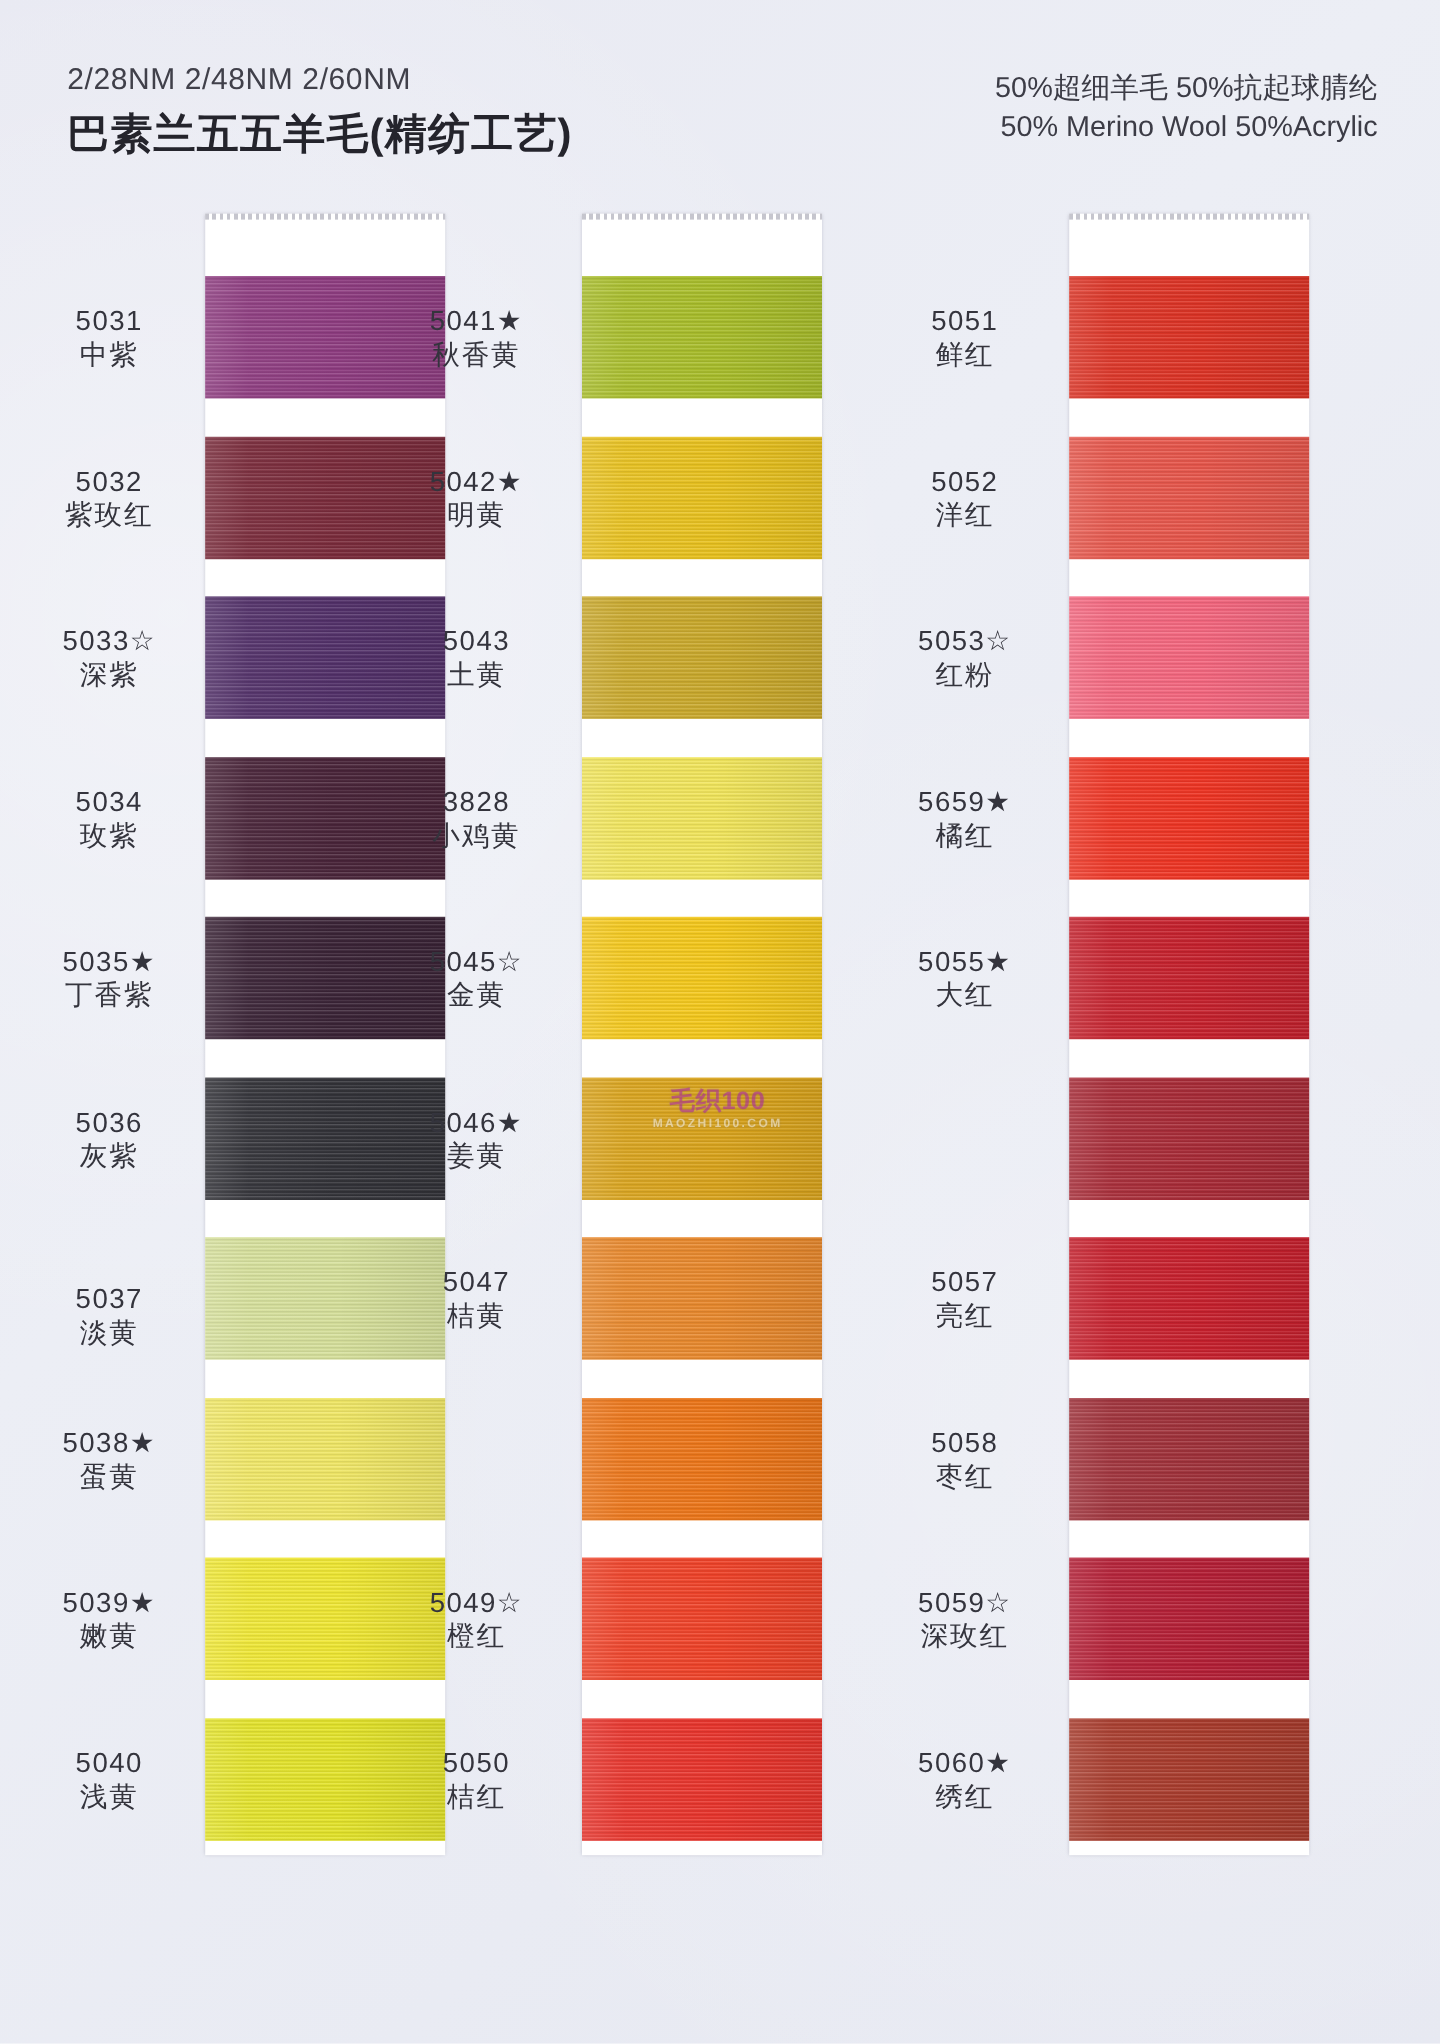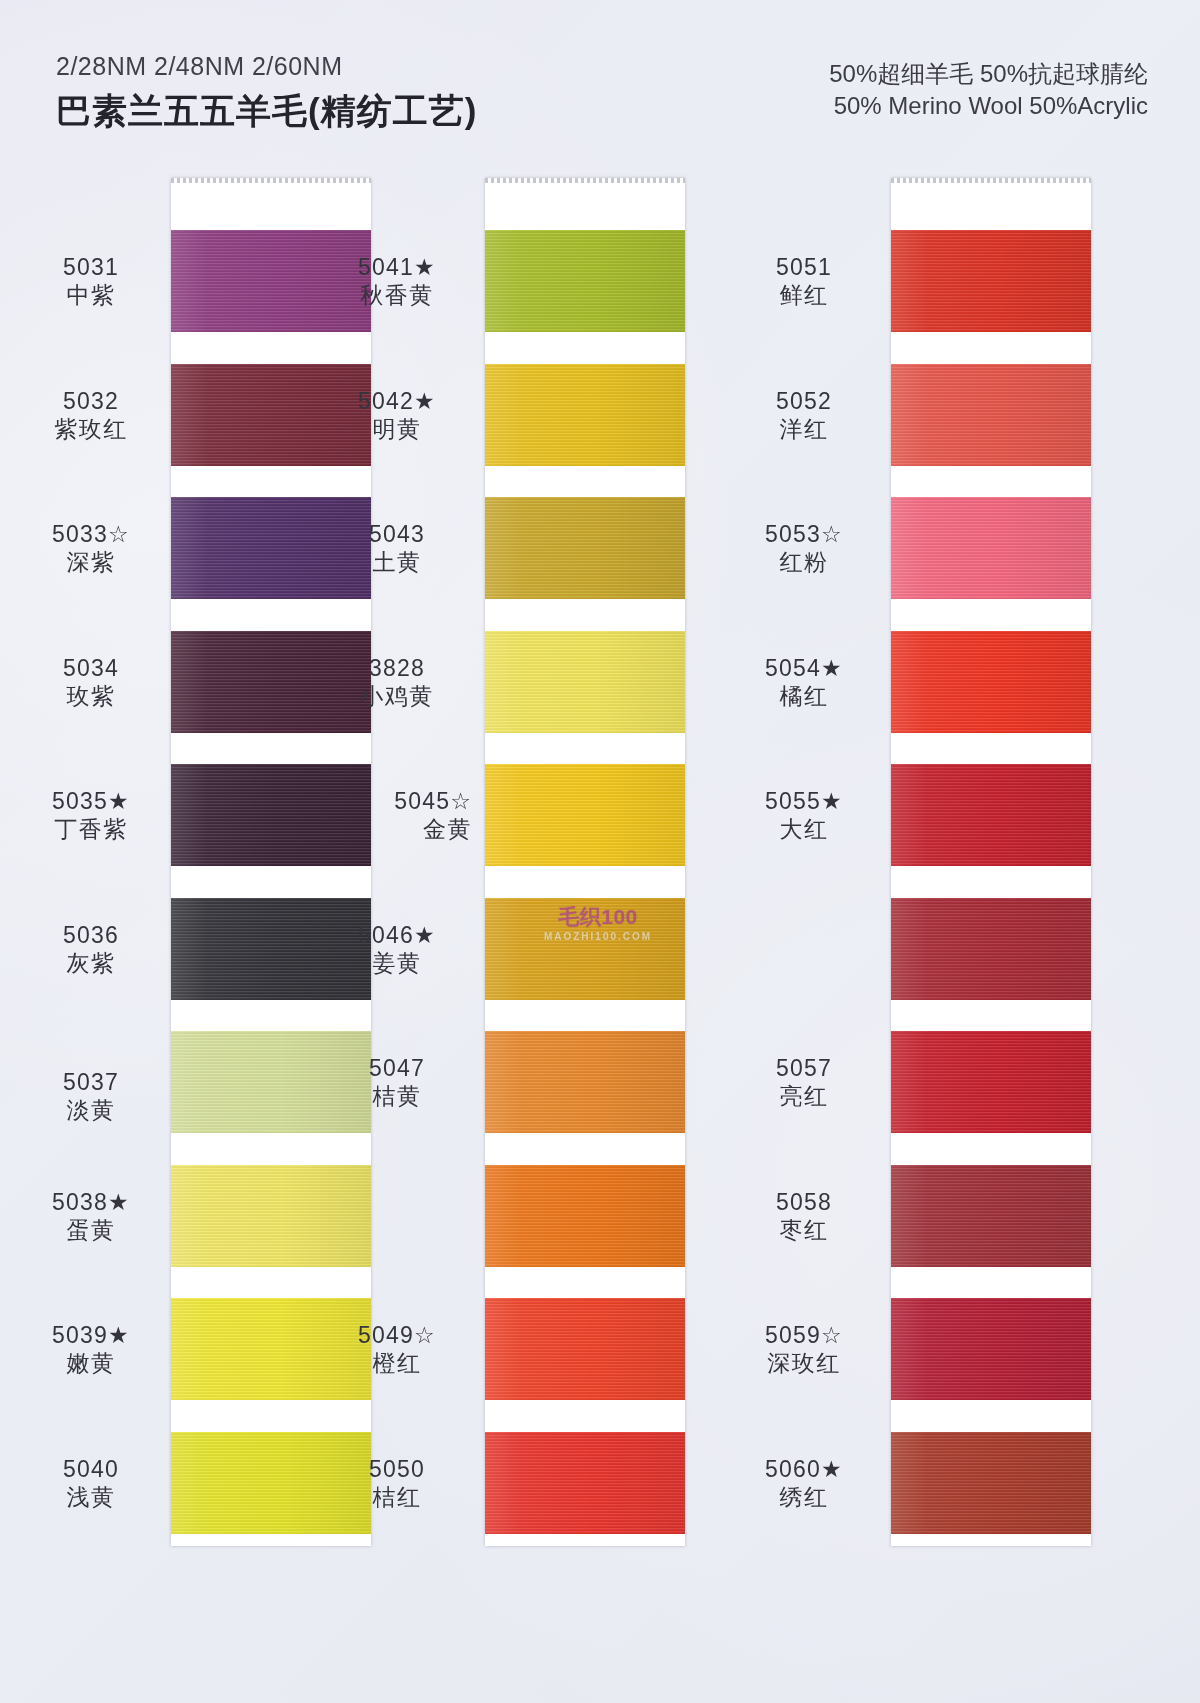--- a/index.html
+++ b/index.html
@@ -348,21 +348,21 @@
         <div class="name">明黄</div>
       </div>
       <div class="label label-left" style="top: 342px;">
         <div class="code">5043</div>
         <div class="name">土黄</div>
       </div>
       <div class="label label-left" style="top: 475.5px;">
         <div class="code">3828</div>
         <div class="name">小鸡黄</div>
       </div>
-      <div class="label label-left" style="top: 609px; text-align: right;">
+      <div class="label label-left" style="top: 609px;">
         <div class="code">5045☆</div>
         <div class="name">金黄</div>
       </div>
       <div class="label label-left" style="top: 742.5px;">
         <div class="code">5046★</div>
         <div class="name">姜黄</div>
       </div>
       <div class="label label-left" style="top: 876px;">
         <div class="code">5047</div>
         <div class="name">桔黄</div>
@@ -428,21 +428,21 @@
       </div>
       <div class="label label-left" style="top: 208.5px;">
         <div class="code">5052</div>
         <div class="name">洋红</div>
       </div>
       <div class="label label-left" style="top: 342px;">
         <div class="code">5053☆</div>
         <div class="name">红粉</div>
       </div>
       <div class="label label-left" style="top: 475.5px;">
-        <div class="code">5054★</div>
+        <div class="code">5659★</div>
         <div class="name">橘红</div>
       </div>
       <div class="label label-left" style="top: 609px;">
         <div class="code">5055★</div>
         <div class="name">大红</div>
       </div>
       <div class="label label-left" style="top: 876px;">
         <div class="code">5057</div>
         <div class="name">亮红</div>
       </div>

